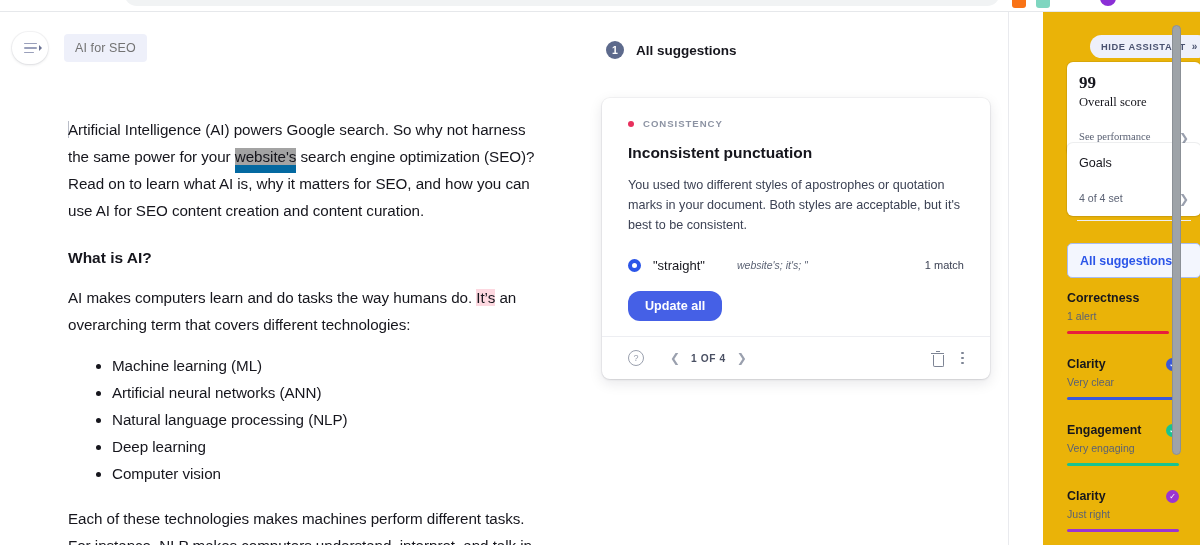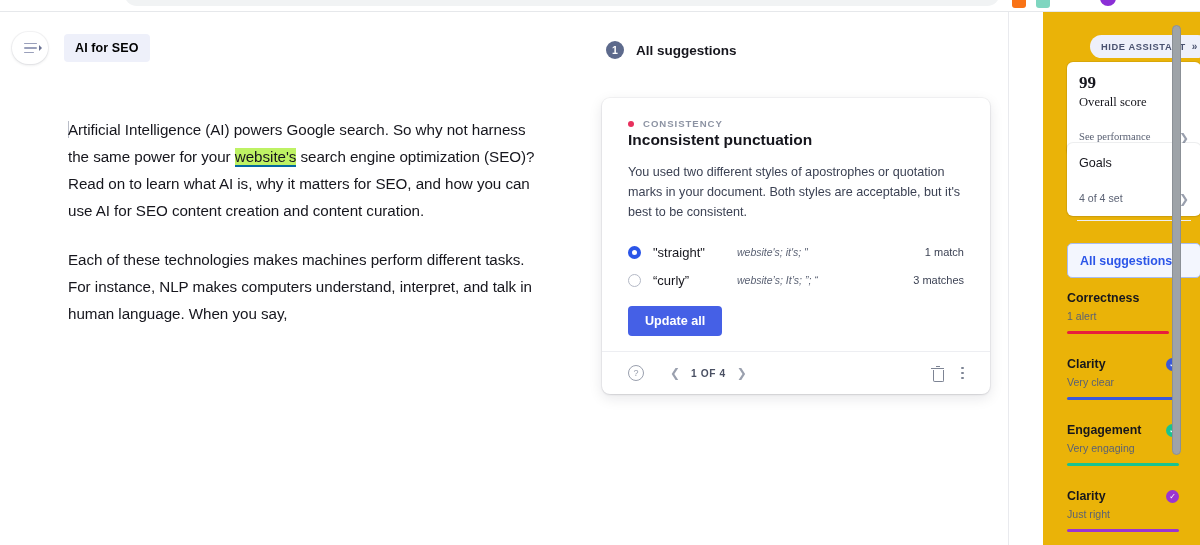--- a/index.html
+++ b/index.html
@@ -40,66 +40,66 @@
   .menu-btn .bars i:nth-child(2){width:13px;}
   .menu-btn .bars i:nth-child(3){width:10px;}
   .menu-caret{position:absolute;right:6px;top:13px;width:0;height:0;
     border-left:3.5px solid #6b7394;border-top:3px solid transparent;border-bottom:3px solid transparent;}
 
   .doc-tab{
     position:absolute;left:64px;top:22px;height:28px;
     background:#eef0fa;border-radius:4px;display:flex;align-items:center;
     padding:0 11px;cursor:pointer;
   }
-  .doc-tab span{font-size:12.5px;font-weight:700;color:#000000;letter-spacing:.1px;}
+  .doc-tab span{font-size:12.5px;font-weight:400;color:#737373;letter-spacing:.1px;}
 
   
   .doc{position:absolute;left:68px;top:104px;width:480px;}
   .doc p{
     margin:0 0 22px 0;font-size:15.2px;line-height:27px;color:#16161d;
     letter-spacing:-.05px;
   }
   .doc p.tight{margin-bottom:14px;}
   .doc h3{margin:0 0 14px 0;font-size:15.5px;font-weight:700;color:#16161d;line-height:24px;}
   .doc ul{margin:0 0 18px 0;padding-left:44px;}
   .doc li{font-size:15.2px;line-height:27px;color:#16161d;margin-bottom:0;letter-spacing:-.05px;}
   .hl{background:#fdd8e0;}
-  .hl-u{background:#bef264;border-bottom:2px solid #0369a1;}
+  .hl-u{background:#a3a3a3;border-bottom:8px solid #0369a1;}
   .caret{display:inline-block;width:1px;height:17px;background:#b9bdc8;vertical-align:-3px;margin-right:-1px;}
 
   
   .sugg-head{position:absolute;left:606px;top:29px;display:flex;align-items:center;gap:12px;}
   .sugg-badge{
     width:18px;height:18px;border-radius:50%;background:#5d6a8c;color:#fff;
     font-size:10.5px;font-weight:700;display:flex;align-items:center;justify-content:center;
   }
   .sugg-head-label{font-size:13.5px;font-weight:700;color:#16161d;}
 
   .card{
     position:absolute;left:602px;top:86px;width:388px;
     background:#ffffff;border-radius:8px;
     box-shadow:0 1px 2px rgba(20,23,40,.10),0 4px 14px rgba(20,23,40,.10),0 0 0 1px rgba(20,23,40,.04);
   }
   .card-body{padding:20px 26px 0 26px;}
-  .cat{display:flex;align-items:center;gap:9px;}
+  .cat{display:flex;align-items:center;gap:9px;margin-bottom:13px;}
   .cat-dot{width:6px;height:6px;border-radius:50%;background:#e8305d;}
   .cat-label{font-size:9.6px;font-weight:600;letter-spacing:.95px;color:#8c93a3;}
   .card-title{font-size:15.5px;font-weight:700;color:#16161d;margin:0 0 12px 0;line-height:21px;}
   .card-desc{font-size:12.6px;line-height:20px;color:#3c4254;margin:0 0 16px 0;}
 
   .opt{display:flex;align-items:center;height:28px;cursor:pointer;}
   .radio{width:13px;height:13px;border-radius:50%;border:1.6px solid #b4b9c6;box-sizing:border-box;flex:none;margin-right:12px;}
   .radio.on{border:4px solid #2b55e8;}
   .opt-name{font-size:13px;color:#16161d;width:84px;flex:none;}
   .opt-ex{font-size:10.5px;color:#5b6274;font-style:italic;flex:1;}
   .opt-cnt{font-size:11px;color:#3c4254;flex:none;text-align:right;}
 
   .update-btn{
     margin:12px 0 0 0;height:30px;padding:0 17px;background:#4560e6;color:#fff;
-    border:none;border-radius:4px;font-size:12.6px;font-weight:700;cursor:pointer;
+    border:none;border-radius:12px;font-size:12.6px;font-weight:700;cursor:pointer;
     font-family:"Liberation Sans",sans-serif;
   }
   .card-foot{
     margin-top:15px;border-top:1px solid #edeef2;height:42px;
     display:flex;align-items:center;padding:0 26px;
   }
   .help-ico{width:14px;height:14px;border-radius:50%;border:1.2px solid #9aa0ae;color:#9aa0ae;
     font-size:9px;display:flex;align-items:center;justify-content:center;flex:none;}
   .nav{display:flex;align-items:center;gap:11px;margin-left:26px;}
   .chev{color:#9aa0ae;font-size:12px;line-height:1;cursor:pointer;}
@@ -184,22 +184,31 @@
       <span class="menu-caret"></span>
     </div>
 
     <div class="doc-tab">
       <span>AI for SEO</span>
     </div>
 
     <div class="doc">
       <p><span class="caret"></span><span>Artificial Intelligence (AI) powers Google search. So why not harness the same power for your </span><span class="hl-u">website's</span><span> search engine optimization (SEO)? Read on to learn what AI is, why it matters for SEO, and how you can use AI for SEO content creation and content curation.</span></p>
 
-
-
+      <h3>What is AI?</h3>
+
+      <p class="tight"><span>AI makes computers learn and do tasks the way humans do. </span><span class="hl">It’s</span><span> an overarching term that covers different technologies:</span></p>
+
+      <ul>
+        <li>Machine learning (ML)</li>
+        <li>Artificial neural networks (ANN)</li>
+        <li>Natural language processing (NLP)</li>
+        <li>Deep learning</li>
+        <li>Computer vision</li>
+      </ul>
 
       <p><span>Each of these technologies makes machines perform different tasks. For instance, NLP makes computers understand, interpret, and talk in human language. When you say, </span></p>
     </div>
 
     <div class="sugg-head">
       <div class="sugg-badge">1</div>
       <div class="sugg-head-label">All suggestions</div>
     </div>
 
     <div class="card">
@@ -209,26 +218,20 @@
           <span class="cat-label">CONSISTENCY</span>
         </div>
         <div class="card-title">Inconsistent punctuation</div>
         <div class="card-desc">You used two different styles of apostrophes or quotation marks in your document. Both styles are acceptable, but it's best to be consistent.</div>
 
         <div class="opt">
           <span class="radio on"></span>
           <span class="opt-name">"straight"</span>
           <span class="opt-ex">website's; it's; "</span>
           <span class="opt-cnt">1 match</span>
-        </div>
-        <div class="opt">
-          <span class="radio"></span>
-          <span class="opt-name">“curly”</span>
-          <span class="opt-ex">website’s; It’s; ”; “</span>
-          <span class="opt-cnt">3 matches</span>
         </div>
 
         <button class="update-btn">Update all</button>
       </div>
 
       <div class="card-foot">
         <span class="help-ico">?</span>
         <span class="nav">
           <span class="chev">❮</span>
           <span class="nav-count">1 OF 4</span>

